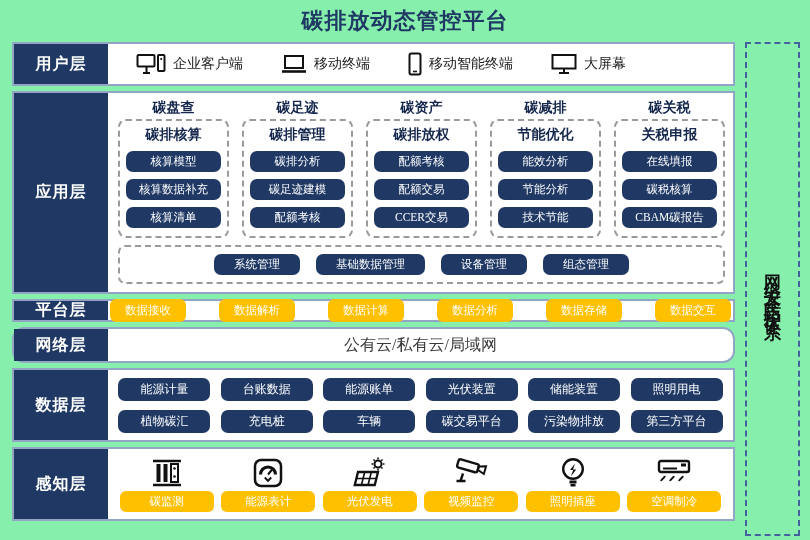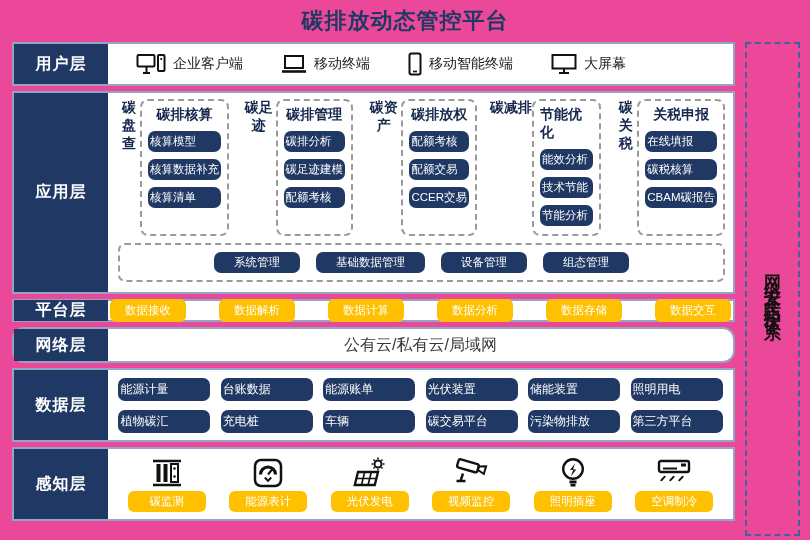--- a/index.html
+++ b/index.html
@@ -1,19 +1,19 @@
 <!DOCTYPE html>
 <html><head>
 <meta charset="utf-8">
 <style>
   * { margin:0; padding:0; box-sizing:border-box; }
   html,body { background:#fff; }
   .page {
-    position:relative; width:810px; height:540px; background:#ec4899;
-    font-family:Liberation Sans, sans-serif; overflow:hidden;
+    position:relative; width:810px; height:540px; background:#86efac;
+    font-family:Liberation Serif, serif; overflow:hidden;
   }
   .title {
     position:absolute; top:6px; left:0; width:100%; text-align:center;
     font-size:22px; font-weight:bold; color:#1f3864; letter-spacing:1px;
   }
   .main {
     position:absolute; left:12px; top:42px; width:788px; height:494px;
     display:flex; gap:10px;
   }
   .stack { width:723px; display:flex; flex-direction:column; gap:5px; }
@@ -27,39 +27,39 @@
 
   
   .band-user { height:44px; }
   .user-items { display:flex; align-items:center; height:100%; padding-left:28px; gap:38px; }
   .user-item { display:flex; align-items:center; gap:7px; font-size:14px; color:#222; }
 
   
   .band-app { height:203px; }
   .app-content { padding:6px 8px 6px 10px; display:flex; flex-direction:column; height:100%; }
   .app-cols { display:grid; grid-template-columns:repeat(5,1fr); gap:13px; }
-  .app-col { display:flex; flex-direction:row; align-items:stretch; }
+  .app-col { display:flex; flex-direction:column; align-items:stretch; }
   .app-col-header { text-align:center; font-weight:bold; font-size:14px; color:#16284e; margin-bottom:2px; }
   .app-col-box {
     border:2px dashed #9a9a9a; border-radius:8px; padding:5px 6px 8px;
     display:flex; flex-direction:column; align-items:center; gap:7px; flex:1;
   }
   .app-col-sub { font-weight:bold; font-size:14px; color:#16284e; }
   .pill {
     background:#1f3864; color:#fff; font-size:11.5px; border-radius:7px;
-    padding:3px 2px; text-align:left; width:100%; white-space:nowrap;
+    padding:3px 2px; text-align:center; width:100%; white-space:nowrap;
   }
   .app-common {
     margin-top:7px; border:2px dashed #9a9a9a; border-radius:7px;
     padding:7px 10px; display:flex; justify-content:center; gap:16px;
   }
   .app-common .pill { width:auto; padding:3px 20px; }
 
   
-  .band-platform { height:23px;align-items:center; }
+  .band-platform { height:23px; }
   .chip-row { display:flex; align-items:center; height:100%; justify-content:center; gap:33px; }
   .chip {
     background:#ffc000; color:#fff; font-size:11.5px; border-radius:6px;
     padding:4px 0; width:76px; text-align:center; white-space:nowrap;
   }
 
   
   .band-network { height:36px;border-radius:12px; }
   .network-text { display:flex; align-items:center; justify-content:center; height:100%;
     font-size:16px; color:#3a3a3a; }
@@ -71,21 +71,21 @@
     align-content:center; row-gap:9px; height:100%;
   }
   .data-grid .pill { width:92px; font-size:12px; }
 
   
   .band-perception { height:74px; }
   .sense-grid { display:grid; grid-template-columns:repeat(6,1fr); height:100%; padding:4px 8px; }
   .sense-item { display:flex; flex-direction:column; align-items:center; justify-content:space-between; padding:2px 0 5px; }
   .sense-icon { height:36px; display:flex; align-items:center; justify-content:center; }
   .sense-label { background:#ffc000; color:#fff; font-size:11.5px; border-radius:6px;
-    padding:3px 0; width:78px; text-align:center; }
+    padding:3px 0; width:94px; text-align:center; }
 
   
   .security {
     width:55px; flex:0 0 55px; border:2px dashed #44619e;
     display:flex; align-items:center; justify-content:center;
   }
   .security-text {
     writing-mode:vertical-rl; text-orientation:upright;
     font-weight:bold; font-size:17px; color:#111; letter-spacing:7px;
   }
@@ -176,22 +176,22 @@
                   <div class="pill">配额考核</div>
                   <div class="pill">配额交易</div>
                   <div class="pill">CCER交易</div>
                 </div>
               </div>
               <div class="app-col">
                 <div class="app-col-header">碳减排</div>
                 <div class="app-col-box">
                   <div class="app-col-sub">节能优化</div>
                   <div class="pill">能效分析</div>
+                  <div class="pill">节能分析</div>
                   <div class="pill">技术节能</div>
-                  <div class="pill">节能分析</div>
                 </div>
               </div>
               <div class="app-col">
                 <div class="app-col-header">碳关税</div>
                 <div class="app-col-box">
                   <div class="app-col-sub">关税申报</div>
                   <div class="pill">在线填报</div>
                   <div class="pill">碳税核算</div>
                   <div class="pill">CBAM碳报告</div>
                 </div>

